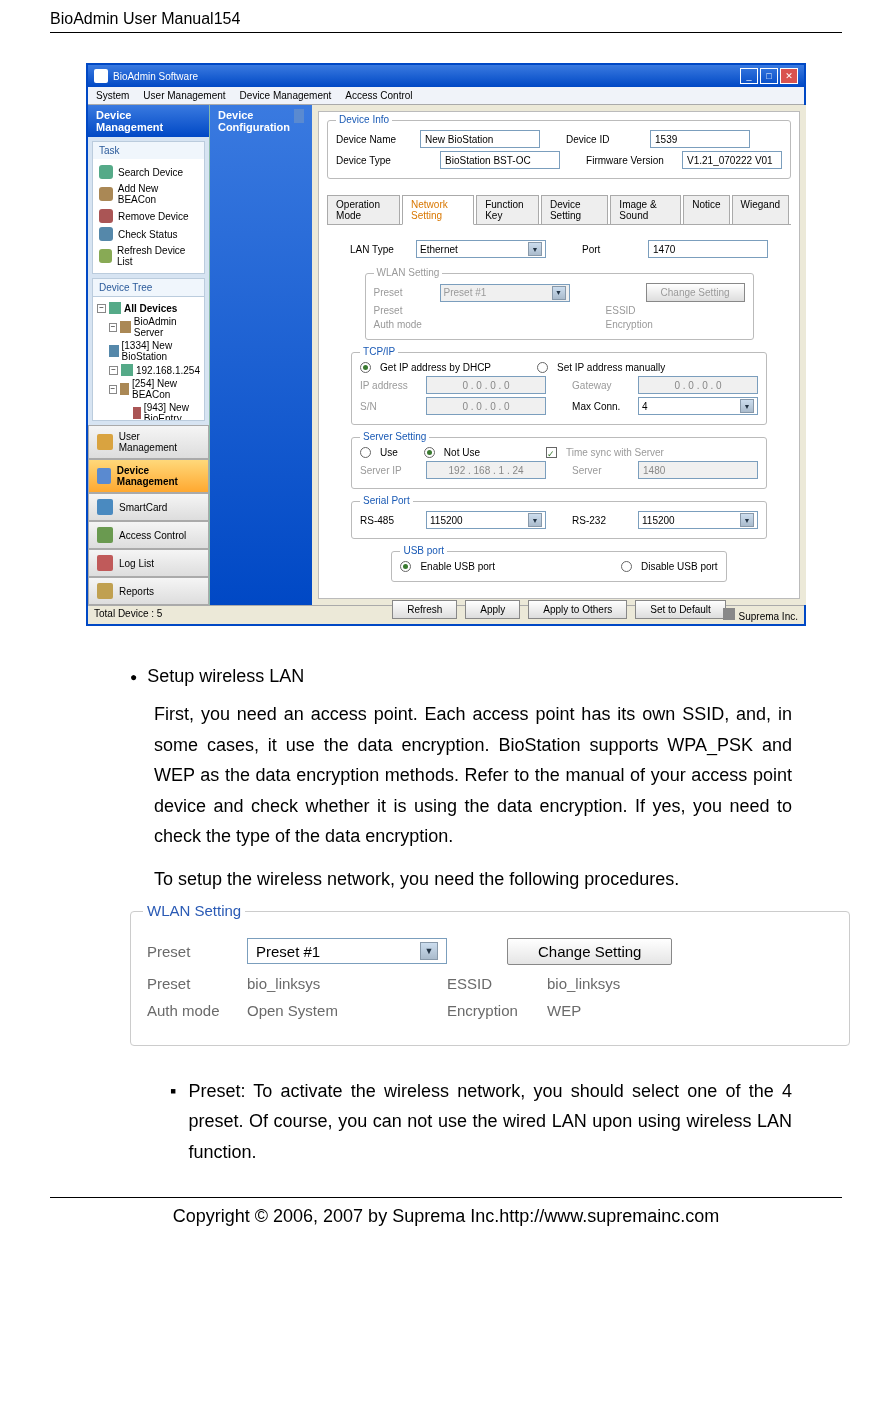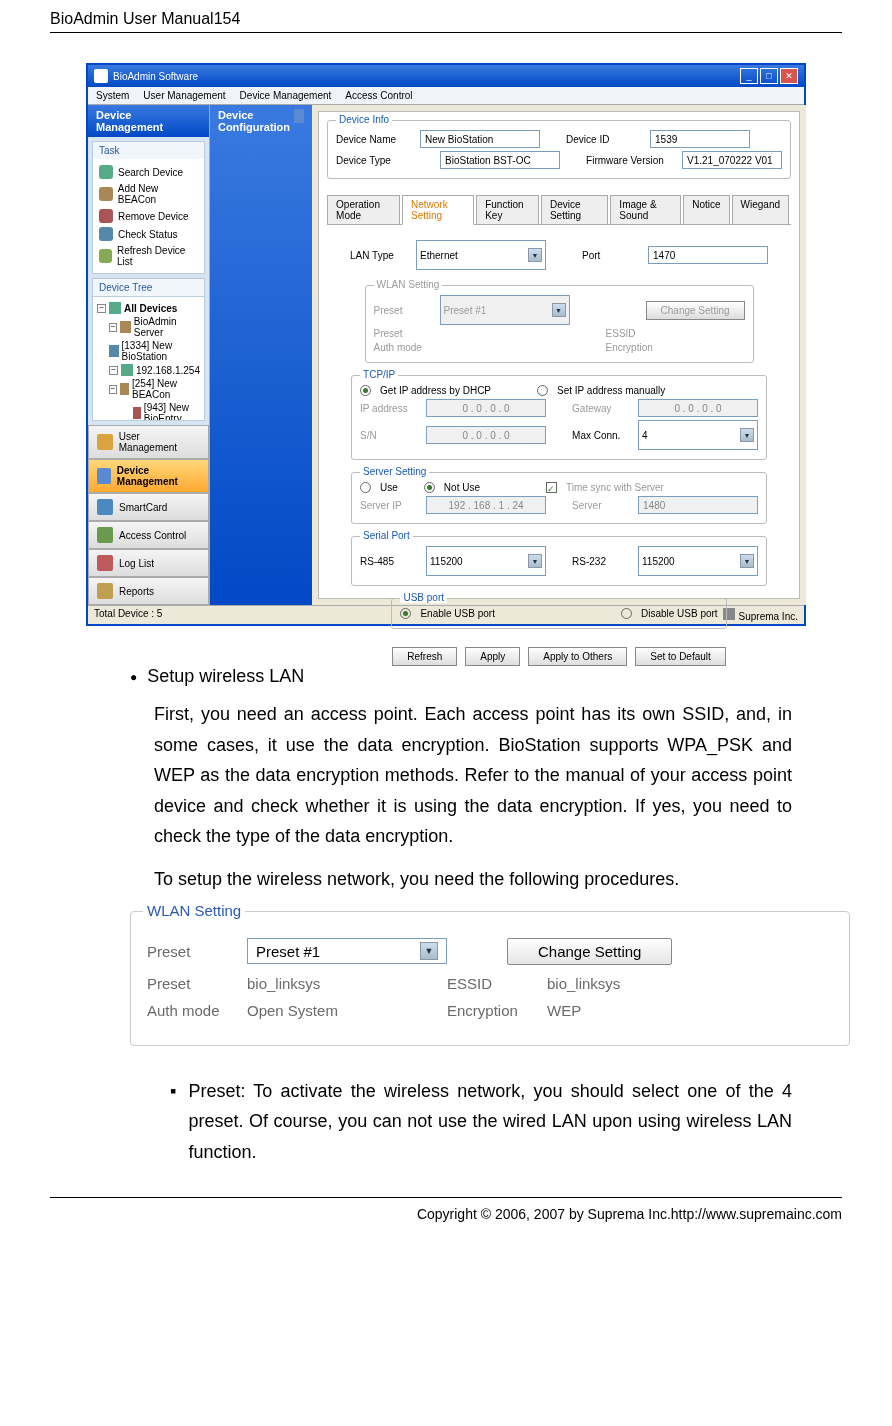--- a/index.html
+++ b/index.html
@@ -1,21 +1,21 @@
 <!DOCTYPE html>
 <html><head>
   <meta charset="utf-8">
   <style>
     * { margin: 0; padding: 0; box-sizing: border-box; }
     body { font-family: Arial, sans-serif; background: #fff; width: 892px; }
     .page { padding: 10px 50px 30px 50px; }
     .header-row { display: flex; justify-content: flex-start; font-size: 16px; margin-bottom: 4px; }
     .header-line { border-top: 1px solid #000; margin-bottom: 30px; }
     .footer-line { border-top: 1px solid #000; margin-top: 30px; margin-bottom: 8px; }
-    .footer-row { display: flex; justify-content: flex-end; font-size: 14px; }
+    .footer-row { display: flex; justify-content: center; font-size: 18px; }
     
     .screenshot { border: 2px solid #0048c5; margin: 0 auto 40px auto; width: 720px; font-size: 10px; font-family: Tahoma, sans-serif; }
     .titlebar { background: linear-gradient(#3a7ae0, #0048c5); color: #fff; display: flex; align-items: center; padding: 3px 6px; justify-content: space-between; }
     .titlebar-left { display: flex; align-items: center; gap: 5px; }
     .titlebar-icon { width: 14px; height: 14px; background: #fff; border-radius: 2px; display: inline-block; }
     .win-buttons { display: flex; gap: 2px; }
     .win-btn { width: 18px; height: 16px; border: 1px solid #fff; display: flex; align-items: center; justify-content: center; color: #fff; font-size: 9px; }
     .win-btn.close { background: #d9534f; }
     .menubar { background: #f0f3f9; padding: 3px 8px; display: flex; gap: 14px; border-bottom: 1px solid #aaa; }
     .menubar span { cursor: default; }
@@ -47,21 +47,21 @@
     .main-header { background: linear-gradient(#3a7ae0, #0048c5); color: #fff; font-weight: bold; padding: 4px 8px; font-size: 11px; display: flex; justify-content: space-between; }
     .config-panel { background: #fff; margin: 6px; padding: 8px; flex: 1; border: 1px solid #bbb; display: flex; flex-direction: column; gap: 12px; align-items: center; }
     
     .fieldset { border: 1px solid #bbb; border-radius: 3px; padding: 6px 8px; position: relative; }
     .fieldset-title { color: #1a5ab5; font-size: 10px; position: absolute; top: -7px; left: 8px; background: #fff; padding: 0 3px; }
     .form-row { display: flex; align-items: center; gap: 6px; margin: 3px 0; }
     .form-label { width: 78px; font-size: 10px; }
     .form-label-sm { width: 60px; font-size: 10px; }
     .form-input { border: 1px solid #7b9ebd; padding: 1px 4px; font-size: 10px; height: 18px; background: #fff; }
     .form-input.disabled { background: #f0f0f0; color: #888; }
-    .form-select { border: 1px solid #7b9ebd; height: 30px; font-size: 10px; background: #fff; display: flex; align-items: center; justify-content: space-between; padding: 0 3px; }
+    .form-select { border: 1px solid #7b9ebd; height: 18px; font-size: 10px; background: #fff; display: flex; align-items: center; justify-content: space-between; padding: 0 3px; }
     .select-arrow { width: 14px; height: 14px; background: linear-gradient(#cde, #abc); border: 1px solid #89a; display: inline-flex; align-items: center; justify-content: center; font-size: 7px; color: #234; }
     
     .tabs { display: flex; border-bottom: 1px solid #aaa; margin-top: 4px; }
     .tab { border: 1px solid #aaa; border-bottom: none; padding: 3px 8px; font-size: 10px; background: #eee; margin-right: 2px; cursor: pointer; }
     .tab.active { background: #fff; border-bottom: 1px solid #fff; margin-bottom: -1px; color: #d97700; }
     
     .radio { width: 11px; height: 11px; border: 1px solid #666; border-radius: 50%; display: inline-flex; align-items: center; justify-content: center; margin-right: 3px; }
     .radio.checked::after { content: ''; width: 5px; height: 5px; background: #3a7a30; border-radius: 50%; }
     .checkbox { width: 11px; height: 11px; border: 1px solid #666; display: inline-block; margin-right: 3px; }
     .checkbox.checked::after { content: '✓'; font-size: 9px; color: #3a7a30; }

